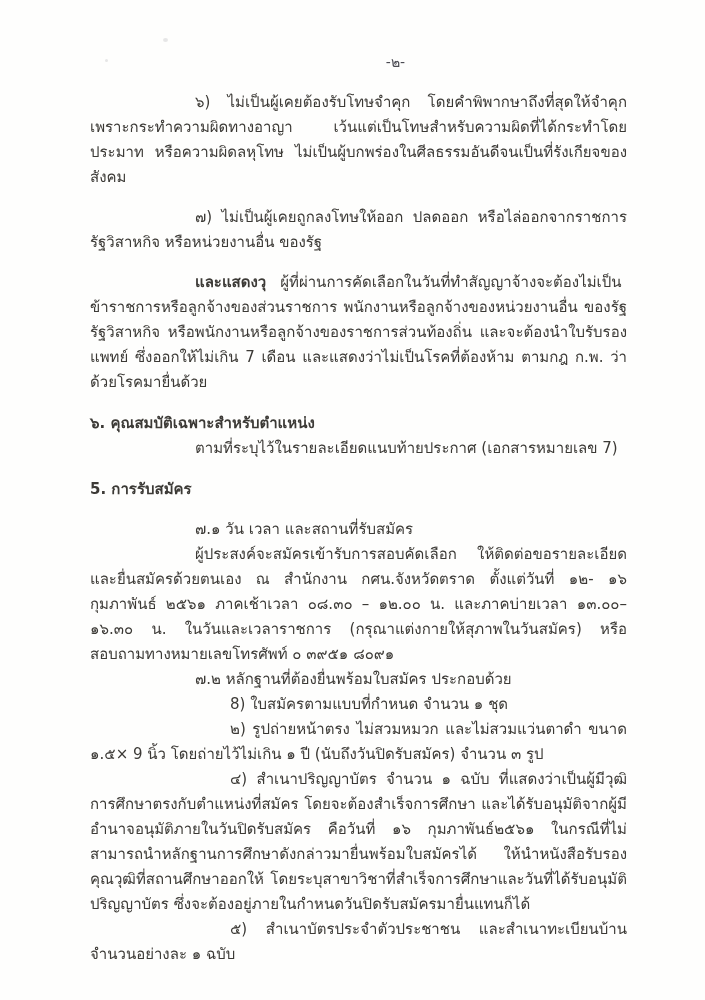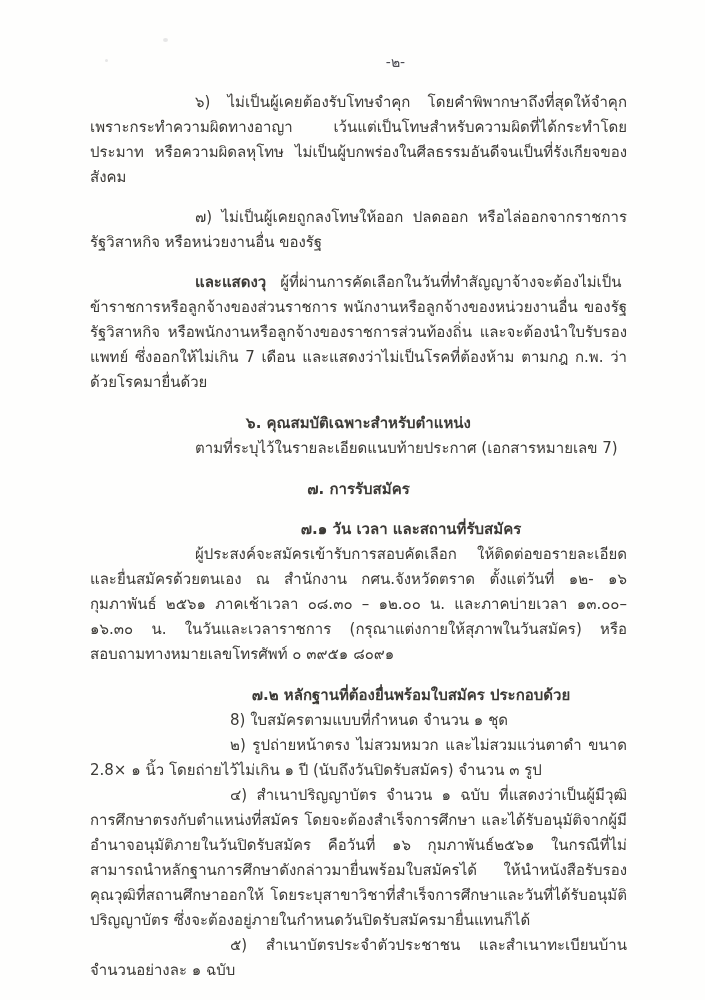--- a/index.html
+++ b/index.html
@@ -22,34 +22,34 @@
   }
   .page-number {
     position: absolute;
     top: 50px;
     left: 43px;
     width: 705px;
     text-align: center;
     font-size: 14px;
     color: #4a4a52;
   }
-  p { margin: 0; text-align: center; }
+  p { margin: 0; }
   .para {
     text-align: justify;
   }
   .indent { text-indent: 105px; }
   .item-indent { text-indent: 140px; }
   .gap-s { margin-top: 15px; }
-  .gap-l { margin-top: 16px; }
+  .gap-l { }
   .heading-l1 {
     font-weight: bold;
     margin-top: 16px;
   }
   .heading-l2 {
-    font-weight: bold;
+    font-weight: normal;
     padding-left: 105px;
   }
   .note-label {
     font-weight: bold;
     margin-right: 14px;
   }
   b { font-weight: normal; }
   .scan-speck {
     position: absolute;
     background: #b9b9bd;
@@ -78,36 +78,36 @@
   </p>
 
   <p class="para indent gap-s">
     <span class="note-label">และแสดงวุ</span><span>ผู้ที่ผ่านการคัดเลือกในวันที่ทำสัญญาจ้างจะต้องไม่เป็นข้าราชการหรือลูกจ้างของส่วนราชการ พนักงานหรือลูกจ้างของหน่วยงานอื่น ของรัฐ รัฐวิสาหกิจ หรือพนักงานหรือลูกจ้างของราชการส่วนท้องถิ่น และจะต้องนำใบรับรองแพทย์ ซึ่งออกให้ไม่เกิน 7 เดือน และแสดงว่าไม่เป็นโรคที่ต้องห้าม ตามกฎ ก.พ. ว่าด้วยโรคมายื่นด้วย</span>
   </p>
 
   <p class="heading-l1">๖. คุณสมบัติเฉพาะสำหรับตำแหน่ง</p>
 
   <p class="para indent">ตามที่ระบุไว้ในรายละเอียดแนบท้ายประกาศ   (เอกสารหมายเลข 7)</p>
 
-  <p class="heading-l1">๗. การรับสมัคร</p>
+  <p class="heading-l1">5. การรับสมัคร</p>
 
   <p class="heading-l2 gap-s">๗.๑ วัน เวลา และสถานที่รับสมัคร</p>
 
   <p class="para indent">
     <span>ผู้ประสงค์จะสมัครเข้ารับการสอบคัดเลือก ให้ติดต่อขอรายละเอียดและยื่นสมัครด้วยตนเอง ณ สำนักงาน กศน.จังหวัดตราด ตั้งแต่วันที่ ๑๒- ๑๖ กุมภาพันธ์ ๒๕๖๑ ภาคเช้าเวลา ๐๘.๓๐ – ๑๒.๐๐ น.  และภาคบ่ายเวลา ๑๓.๐๐– ๑๖.๓๐ น. </span><b>ในวันและเวลาราชการ (กรุณาแต่งกายให้สุภาพในวันสมัคร)</b><span> หรือสอบถามทางหมายเลขโทรศัพท์ ๐ ๓๙๕๑ ๘๐๙๑</span>
   </p>
 
   <p class="heading-l2 gap-l">๗.๒ หลักฐานที่ต้องยื่นพร้อมใบสมัคร ประกอบด้วย</p>
 
   <p class="para item-indent">
     <span>8) ใบสมัครตามแบบที่กำหนด จำนวน  ๑  ชุด</span><b></b><span></span>
   </p>
 
   <p class="para item-indent">
-    <span>๒) รูปถ่ายหน้าตรง  ไม่สวมหมวก และไม่สวมแว่นตาดำ ขนาด  2.8× ๑ นิ้ว โดยถ่ายไว้ไม่เกิน ๑ ปี (นับถึงวันปิดรับสมัคร) จำนวน ๓ รูป</span><b></b><span></span>
+    <span>๒) รูปถ่ายหน้าตรง  ไม่สวมหมวก และไม่สวมแว่นตาดำ ขนาด  ๑.๕× 9 นิ้ว โดยถ่ายไว้ไม่เกิน ๑ ปี (นับถึงวันปิดรับสมัคร) จำนวน ๓ รูป</span><b></b><span></span>
   </p>
 
 
   <p class="para item-indent">
     <span>๔) สำเนาปริญญาบัตร จำนวน ๑ ฉบับ ที่แสดงว่าเป็นผู้มีวุฒิการศึกษาตรงกับตำแหน่งที่สมัคร  โดยจะต้องสำเร็จการศึกษา และได้รับอนุมัติจากผู้มีอำนาจอนุมัติภายในวันปิดรับสมัคร คือวันที่ ๑๖ กุมภาพันธ์๒๕๖๑ ในกรณีที่ไม่สามารถนำหลักฐานการศึกษาดังกล่าวมายื่นพร้อมใบสมัครได้ ให้นำหนังสือรับรองคุณวุฒิที่สถานศึกษาออกให้  โดยระบุสาขาวิชาที่สำเร็จการศึกษาและวันที่ได้รับอนุมัติปริญญาบัตร ซึ่งจะต้องอยู่ภายในกำหนดวันปิดรับสมัครมายื่นแทนก็ได้</span><b></b><span></span>
   </p>
 
   <p class="para item-indent">
     <span>๕) สำเนาบัตรประจำตัวประชาชน และสำเนาทะเบียนบ้าน จำนวนอย่างละ ๑ ฉบับ</span><b></b><span></span>
   </p>

